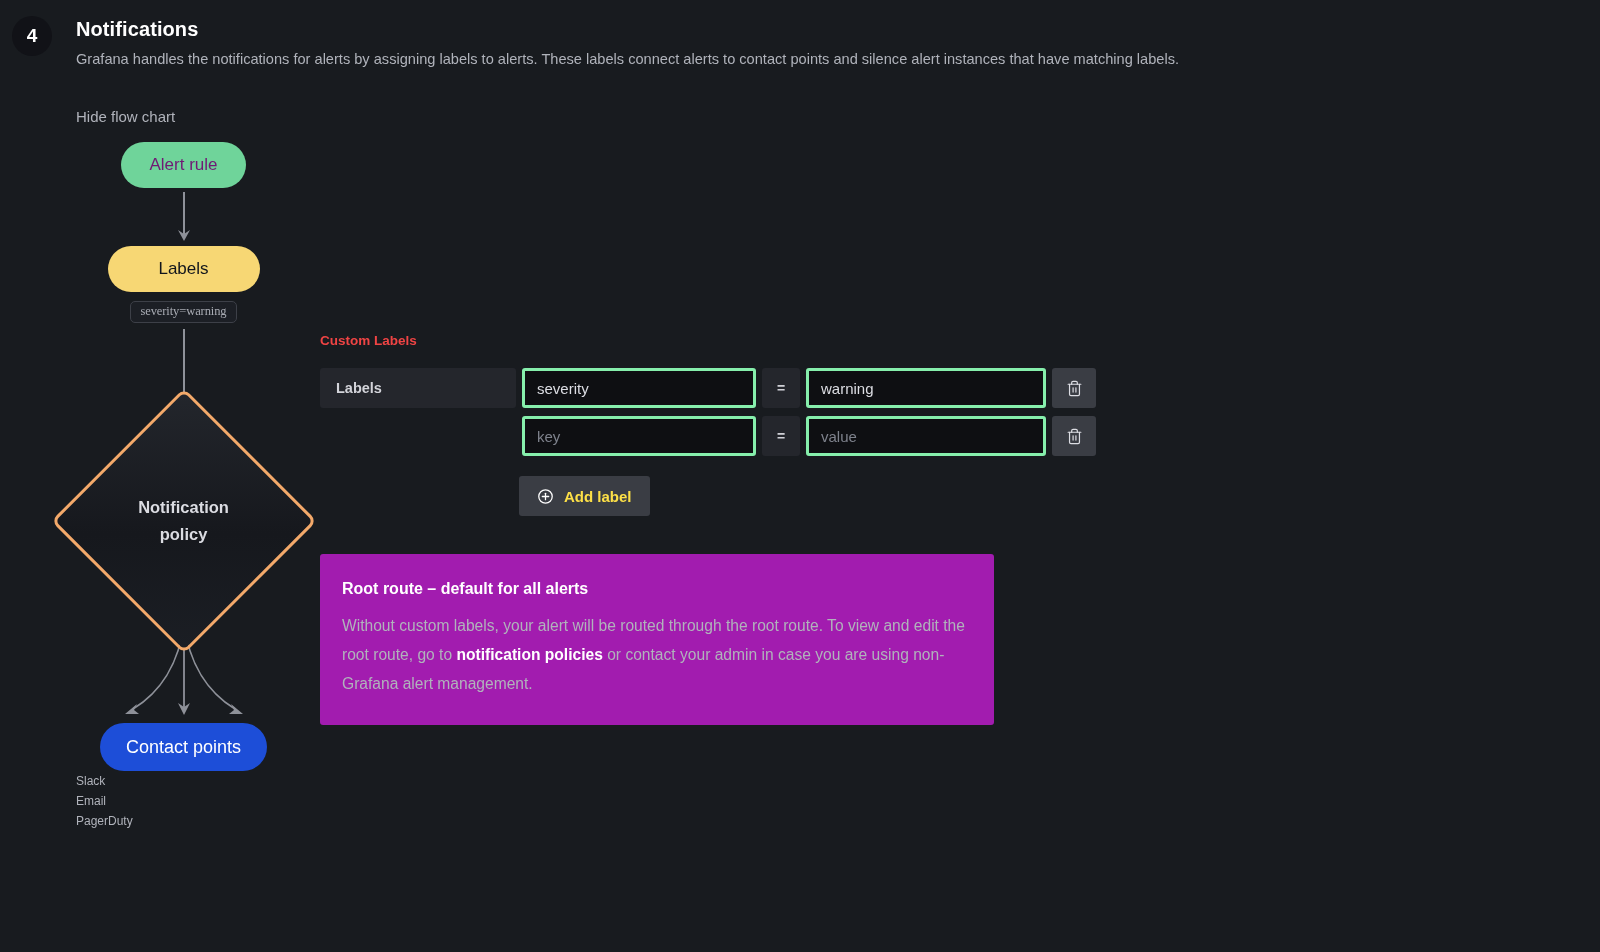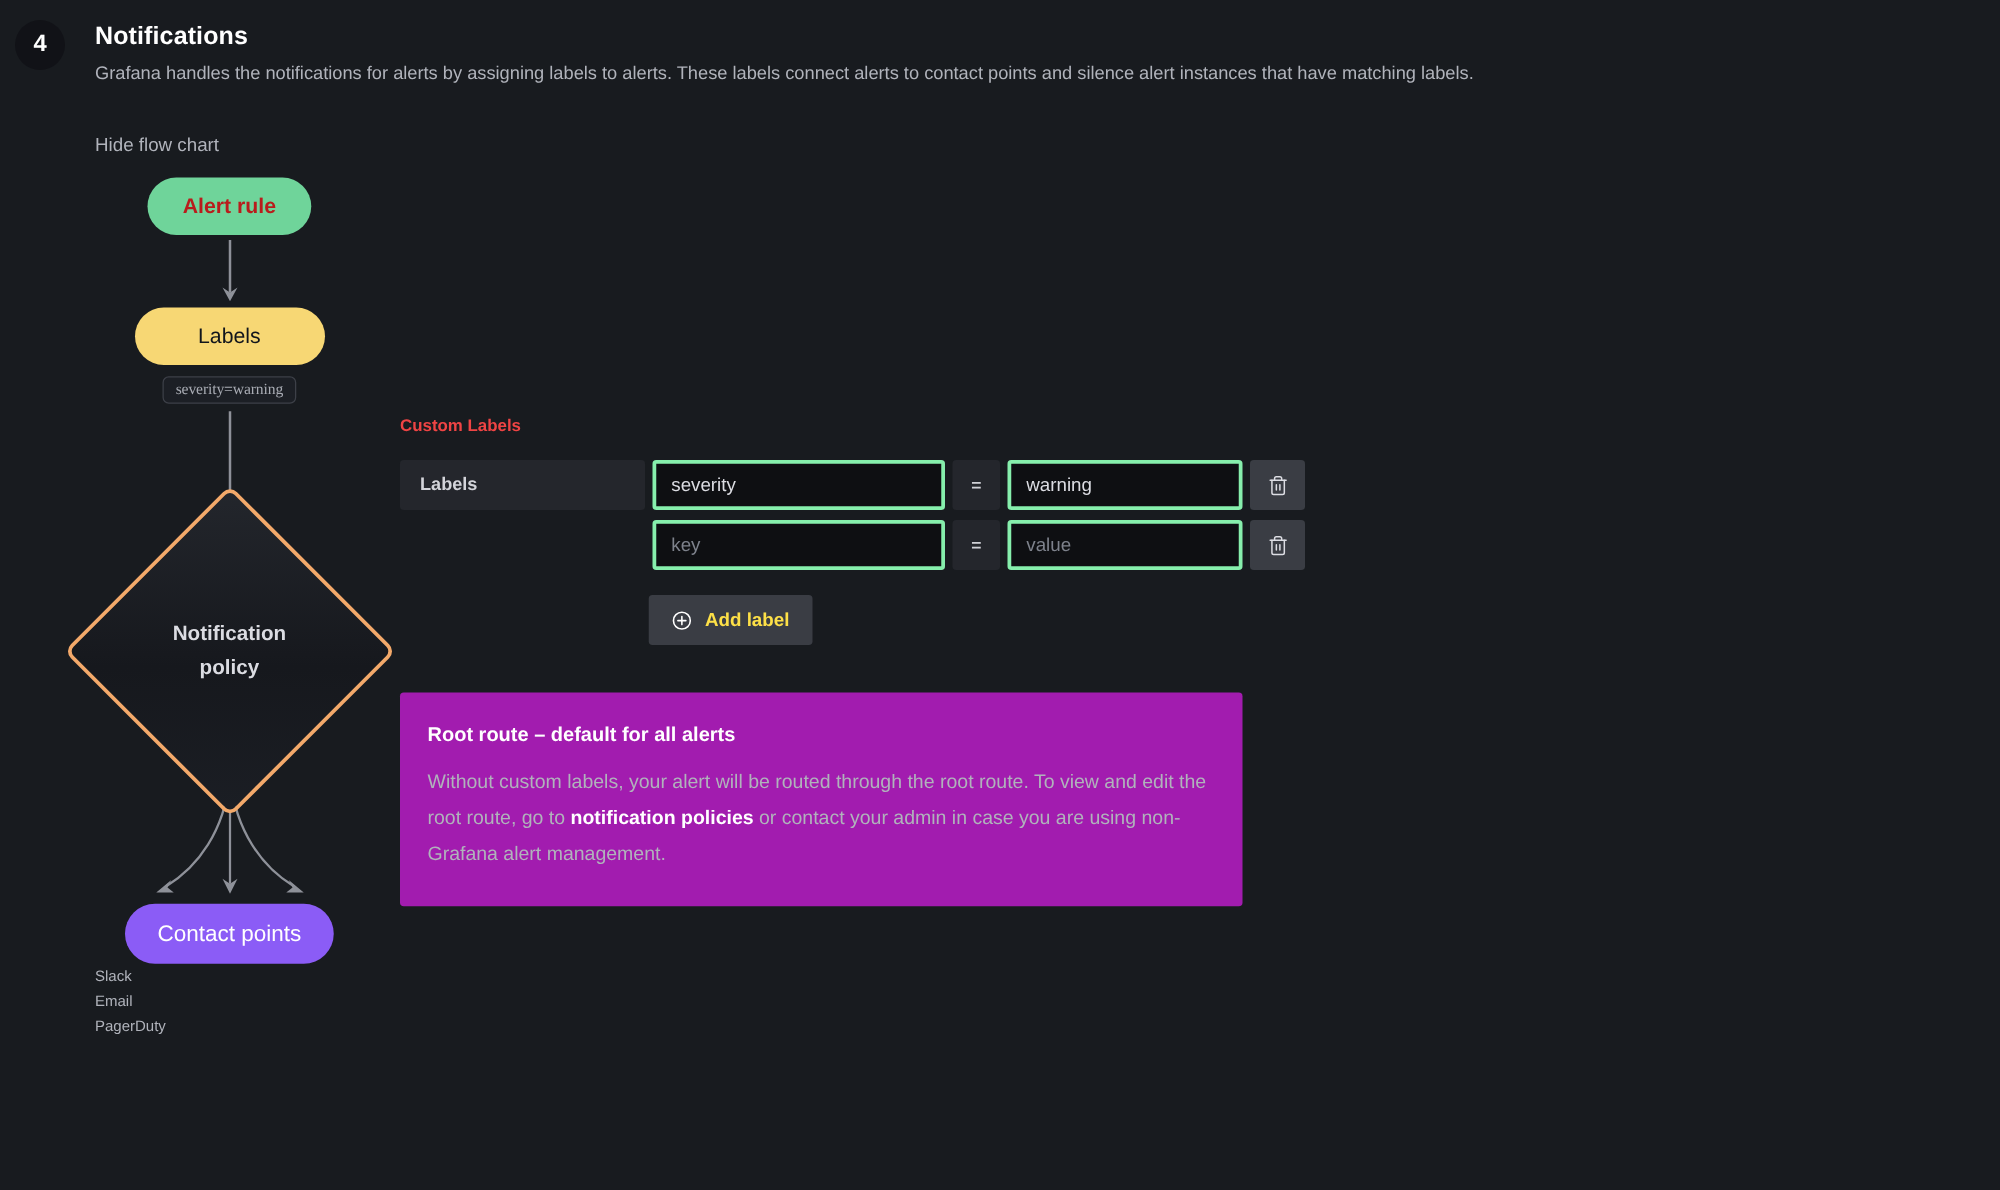--- a/index.html
+++ b/index.html
@@ -59,23 +59,23 @@
   .flow-row { display: flex; justify-content: center; }
 
   .node-pill {
     display: inline-flex; align-items: center; justify-content: center;
     border-radius: 26px;
     font-size: 17px;
     padding: 0 28px;
     height: 46px;
     white-space: nowrap;
   }
-  .node-alert-rule { background: #6fd49a; color: #b91c1c; font-weight: bold; }
+  .node-alert-rule { background: #6fd49a; color: #701a75; }
   .node-labels     { background: #f7d774; color: #11151c; min-width: 96px; }
-  .node-contact    { background: #8b5cf6; color: #ffffff; font-size: 18px; height: 48px; padding: 0 26px; }
+  .node-contact    { background: #1d4ed8; color: #ffffff; font-size: 18px; height: 48px; padding: 0 26px; }
 
   .tag {
     display: inline-block;
     margin-top: 9px;
     padding: 2px 10px 3px;
     border: 1px solid #3d4048;
     border-radius: 5px;
     font-family: Liberation Serif, serif;
     font-size: 12.5px;
     color: #a9acb4;
@@ -146,21 +146,21 @@
     border: 3px solid #86efac;
     border-radius: 3px;
     color: #dcdde3;
     font-size: 15px;
     font-family: inherit;
     padding: 0 12px;
     outline: none;
   }
   .field::placeholder { color: #7e828c; }
   .field-key   { width: 234px; margin-left: 6px; }
-  .field-value { width: 188px; margin-left: 6px; }
+  .field-value { width: 240px; margin-left: 6px; }
 
   .eq-sep {
     width: 38px; height: 40px;
     margin-left: 6px;
     display: flex; align-items: center; justify-content: center;
     background: #24262c;
     border-radius: 3px;
     font-size: 14px;
     font-weight: 700;
     color: #cfd0d6;

